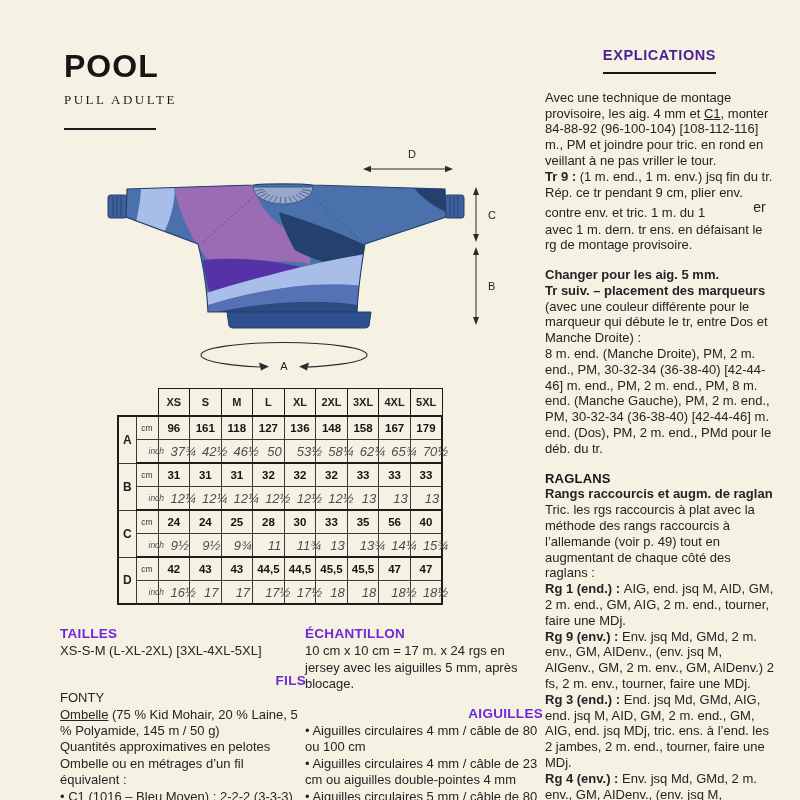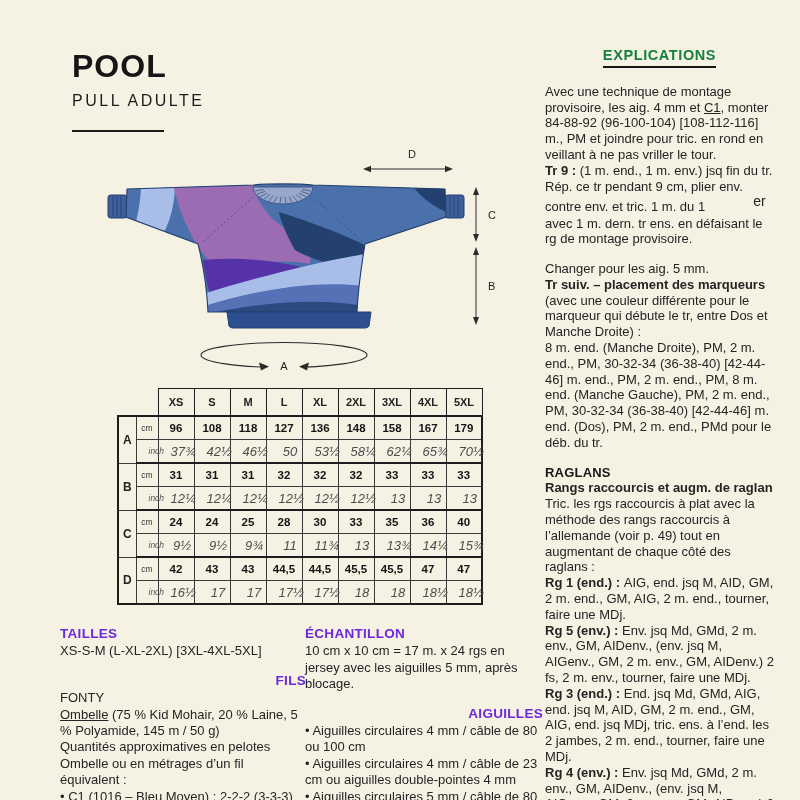--- a/index.html
+++ b/index.html
@@ -2,30 +2,30 @@
 <html><head>
 <meta charset="utf-8">
 <style>
   html,body{margin:0;padding:0;}
   .page{
     position:relative; width:800px; height:800px; overflow:hidden;
     background:#f5f2e4; color:#232323;
     font-family:"Liberation Sans","DejaVu Sans",sans-serif;
   }
   
-  .masthead{position:absolute; left:72px; top:48px;}
+  .masthead{position:absolute; left:64px; top:48px;}
   .masthead h1{margin:0; font-size:32px; font-weight:800; letter-spacing:1px; color:#161616;}
-  .masthead .subtitle{margin-top:7px; font-size:16px; letter-spacing:2.5px; color:#1d1d1d;}
+  .masthead .subtitle{margin-top:7px; font-size:13px; letter-spacing:2.5px; color:#1d1d1d;font-family:Liberation Serif, serif;}
   .masthead .rule{width:92px; height:2px; background:#1a1a1a; margin-top:20px;}
   
   .schematic{position:absolute; left:85px; top:140px; width:420px; height:245px;}
   .schematic svg{display:block;}
   .dim-label{font-size:11px; fill:#1f1f1f; font-family:"Liberation Sans",sans-serif;}
   
-  .sizes{position:absolute; left:117px; top:388px; width:366px;
+  .sizes{position:absolute; left:117px; top:388px; width:326px;
          border-collapse:collapse; table-layout:fixed; font-size:11.5px;}
   .sizes th,.sizes td{padding:0; text-align:center; vertical-align:middle; height:22px;}
   .sizes thead th.size{border:1.5px solid #1d1d1d; font-weight:700; font-size:11px; height:26px;}
   .sizes thead th.blank{border:none;}
   .sizes tbody{border:2px solid #1d1d1d;}
   .sizes tbody td,.sizes tbody th{border:1px solid #3a3a3a;}
   .sizes tbody tr.g-end td,.sizes tbody tr.g-end th{border-bottom:2px solid #1d1d1d;padding-left:12px;}
   .sizes th.glabel{font-weight:800; font-size:12px; border-right:1px solid #3a3a3a;}
   .sizes td.unit{font-size:8.5px; color:#333;}
   .sizes td.unit.inch-u{font-style:italic; color:#555;}
@@ -37,24 +37,24 @@
   .txtblock p{margin:0;}
   .txtblock .sp{margin-top:13px;text-align:right;}
   .b-tailles{left:60px; top:626px; width:246px;}
   .b-echantillon{left:305px; top:626px; width:238px;}
   .u{text-decoration:underline;}
   
   .expl{position:absolute; left:545px; top:48px; width:229px; height:752px;
         font-size:13px; line-height:15.8px; color:#242424; overflow:hidden;}
   .expl .head-wrap{text-align:center; margin-bottom:16px;}
   .expl .head{display:inline-block; font-size:14.5px; font-weight:800; letter-spacing:.6px;
-              border-bottom:2px solid #161616; padding-bottom:2px; color:#15803d;}
+              border-bottom:2px solid #161616; padding-bottom:8px; color:#4c1d95;}
   .expl h3{margin:0; font-size:13px; font-weight:800; letter-spacing:.2px; color:#161616;}
   .expl p{margin:0;}
-  .expl .gap{margin-top:14px;}
+  .expl .gap{margin-top:14px;font-weight:bold;}
   .expl .b{font-weight:800;}
   .expl sup{font-size:14px;margin-left:48px;}
 </style>
 </head>
 <body>
 
 <div class="page">
 
   <div class="masthead">
     <h1>POOL</h1>
@@ -174,21 +174,21 @@
           <th class="size">3XL</th>
           <th class="size">4XL</th>
           <th class="size">5XL</th>
         </tr>
       </thead>
     <tbody>
         <tr>
           <th class="glabel" rowspan="2">A</th>
           <td class="unit">cm</td>
           <td class="cmv">96</td>
-          <td class="cmv">108</td>
+          <td class="cmv">161</td>
           <td class="cmv">118</td>
           <td class="cmv">127</td>
           <td class="cmv">136</td>
           <td class="cmv">148</td>
           <td class="cmv">158</td>
           <td class="cmv">167</td>
           <td class="cmv">179</td>
         </tr>
         <tr class="g-end">
           <td class="unit inch-u">inch</td>
@@ -230,21 +230,21 @@
         <tr>
           <th class="glabel" rowspan="2">C</th>
           <td class="unit">cm</td>
           <td class="cmv">24</td>
           <td class="cmv">24</td>
           <td class="cmv">25</td>
           <td class="cmv">28</td>
           <td class="cmv">30</td>
           <td class="cmv">33</td>
           <td class="cmv">35</td>
-          <td class="cmv">36</td>
+          <td class="cmv">56</td>
           <td class="cmv">40</td>
         </tr>
         <tr class="g-end">
           <td class="unit inch-u">inch</td>
           <td class="inv">9½</td>
           <td class="inv">9½</td>
           <td class="inv">9¾</td>
           <td class="inv">11</td>
           <td class="inv">11¾</td>
           <td class="inv">13</td>
@@ -307,19 +307,19 @@
     <div id="expl-blocks">
         <p><span>Avec une technique de montage provisoire, les aig. 4 mm et </span><span class="u">C1</span><span>, monter 84-88-92 (96-100-104) [108-112-116] m., PM et joindre pour tric. en rond en veillant à ne pas vriller le tour.</span></p>
         <p><span class="b">Tr 9 : </span><span>(1 m. end., 1 m. env.) jsq fin du tr. Rép. ce tr pendant 9 cm, plier env. contre env. et tric. 1 m. du 1</span><sup>er</sup><span> avec 1 m. dern. tr ens. en défaisant le rg de montage provisoire.</span></p>
         <p class="gap"><span>Changer pour les aig. 5 mm.</span></p>
         <p><span class="b">Tr suiv. – placement des marqueurs</span><span> (avec une couleur différente pour le marqueur qui débute le tr, entre Dos et Manche Droite) :</span></p>
         <p><span>8 m. end. (Manche Droite), PM, 2 m. end., PM, 30-32-34 (36-38-40) [42-44-46] m. end., PM, 2 m. end., PM, 8 m. end. (Manche Gauche), PM, 2 m. end., PM, 30-32-34 (36-38-40) [42-44-46] m. end. (Dos), PM, 2 m. end., PMd pour le déb. du tr.</span></p>
         <h3 class="gap"><span>RAGLANS</span></h3>
         <p><span class="b">Rangs raccourcis et augm. de raglan</span></p>
         <p><span>Tric. les rgs raccourcis à plat avec la méthode des rangs raccourcis à l’allemande (voir p. 49) tout en augmentant de chaque côté des raglans :</span></p>
         <p><span class="b">Rg 1 (end.) : </span><span>AIG, end. jsq M, AID, GM, 2 m. end., GM, AIG, 2 m. end., tourner, faire une MDj.</span></p>
-        <p><span class="b">Rg 5 (env.) : </span><span>Env. jsq Md, GMd, 2 m. env., GM, AIDenv., (env. jsq M, AIGenv., GM, 2 m. env., GM, AIDenv.) 2 fs, 2 m. env., tourner, faire une MDj.</span></p>
+        <p><span class="b">Rg 9 (env.) : </span><span>Env. jsq Md, GMd, 2 m. env., GM, AIDenv., (env. jsq M, AIGenv., GM, 2 m. env., GM, AIDenv.) 2 fs, 2 m. env., tourner, faire une MDj.</span></p>
         <p><span class="b">Rg 3 (end.) : </span><span>End. jsq Md, GMd, AIG, end. jsq M, AID, GM, 2 m. end., GM, AIG, end. jsq MDj, tric. ens. à l’end. les 2 jambes, 2 m. end., tourner, faire une MDj.</span></p>
         <p><span class="b">Rg 4 (env.) : </span><span>Env. jsq Md, GMd, 2 m. env., GM, AIDenv., (env. jsq M, AIGenv., GM, 2 m. env., GM, AIDenv.) 2 fs, env. jsq MDj, tric. ens. à l’env. les 2 jambes, 2 m. env., tourner, faire une MDj.</span></p>
       </div>
   </div>
 
 </div>
 
 </body></html>

